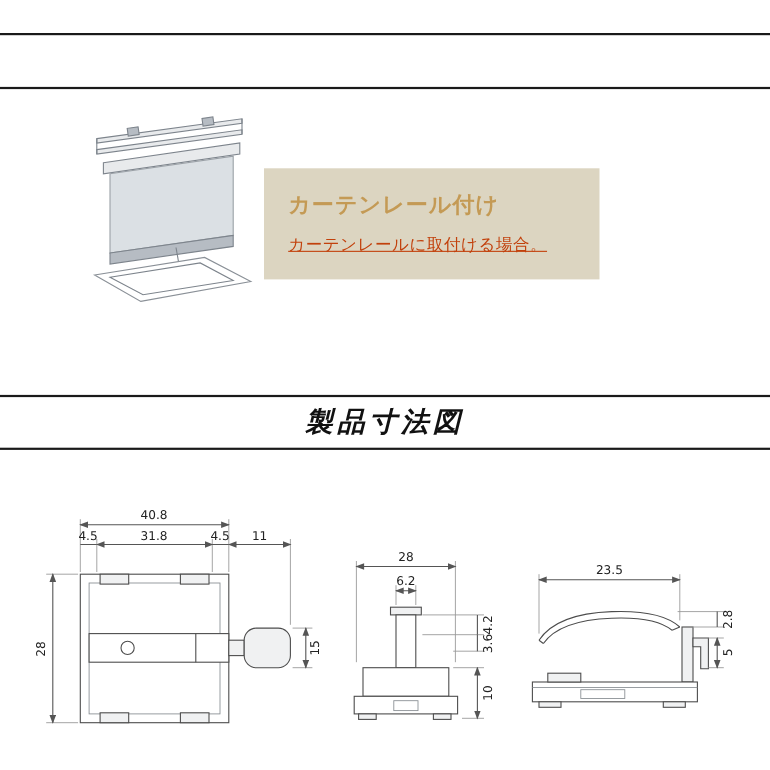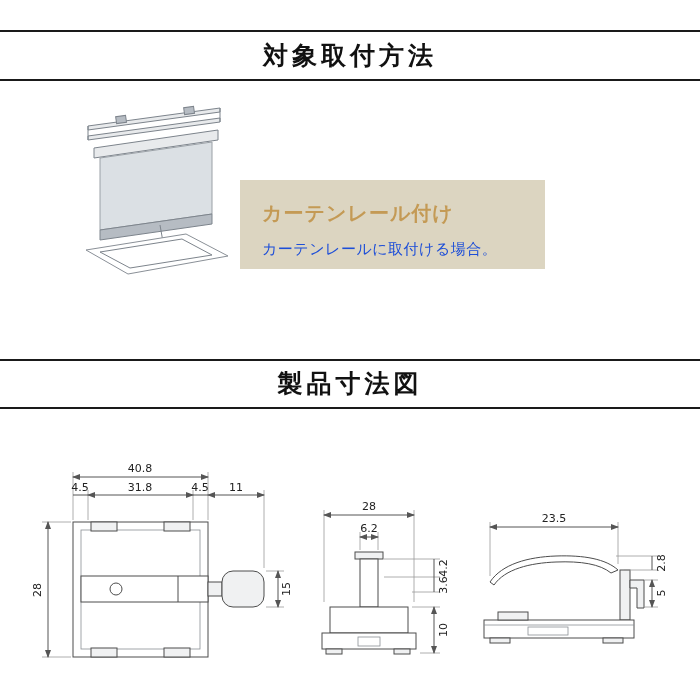--- a/index.html
+++ b/index.html
@@ -4,28 +4,28 @@
 <style>
   * { margin:0; padding:0; box-sizing:border-box; }
   body { background:#fff; font-family:"Liberation Sans","DejaVu Sans",sans-serif; }
   .page { position:relative; width:700px; height:700px; background:#ffffff; overflow:hidden; margin:0 auto; }
 
   .hr { position:absolute; left:0; right:0; height:2px; background:#1a1a1a; }
   #hr1 { top:30px; } #hr2 { top:79px; } #hr3 { top:359px; } #hr4 { top:407px; }
 
   .section-title { position:absolute; width:100%; text-align:center; font-size:25px;
                    font-weight:bold; letter-spacing:4px; color:#111; }
-  #title1 { top:39px; } #title2 { top:367px; }
+  #title1 { top:39px; } #title2 { top:367px;font-style:italic; }
 
   #illust { position:absolute; left:80px; top:96px; }
 
-  .method-box { position:absolute; left:240px; top:153px; width:305px; height:89px;
-                background:#dcd5c1; padding:20px 22px;margin-top:27px; }
+  .method-box { position:absolute; left:240px; top:153px; width:305px; height:101px;
+                background:#dcd5c1; padding:20px 22px; }
   .method-title { font-size:20px; font-weight:bold; color:#c49a55; letter-spacing:1px; }
-  .method-desc  { font-size:15px; color:#1d4ed8; margin-top:13px; letter-spacing:0.5px; }
+  .method-desc  { font-size:15px; color:#c2410c; margin-top:13px; letter-spacing:0.5px;text-decoration:underline; }
 
   .note { position:absolute; top:288px; width:100%; text-align:center;
           color:#e8382d; font-size:15px; letter-spacing:0.5px; }
 
   .unit { position:absolute; top:428px; width:100%; text-align:center; font-size:14px; color:#111; }
 
   #dims { position:absolute; left:28px; top:452px; }
 
   
   .part  { fill:#ffffff; stroke:#4d4d4d; stroke-width:1; }
@@ -40,21 +40,20 @@
   .ill-fab  { fill:#dbe0e4; stroke:#9aa0a6; stroke-width:1; }
   .ill-dark { fill:#b6bcc3; stroke:#7d848c; stroke-width:1; }
   .ill-white{ fill:#ffffff; stroke:#8a9097; stroke-width:1; }
 </style>
 </head>
 <body>
 
 <div class="page">
 
   <div class="hr" id="hr1"></div>
-  <div class="section-title" id="title1">対象取付方法</div>
   <div class="hr" id="hr2"></div>
 
   <svg id="illust" width="160" height="190" viewBox="0 0 160 190">
 
     <polygon class="ill-light" points="8,30 140,12 140,16 8,34"></polygon>
     <polygon class="ill-light" points="8,40 140,22 140,26 8,44"></polygon>
     <line class="ill-line" x1="8" y1="30" x2="8" y2="44"></line>
     <line class="ill-line" x1="140" y1="12" x2="140" y2="26"></line>
 
     <rect class="ill-dark" x="36" y="20" width="10" height="7" transform="rotate(-8 41 23)"></rect>

